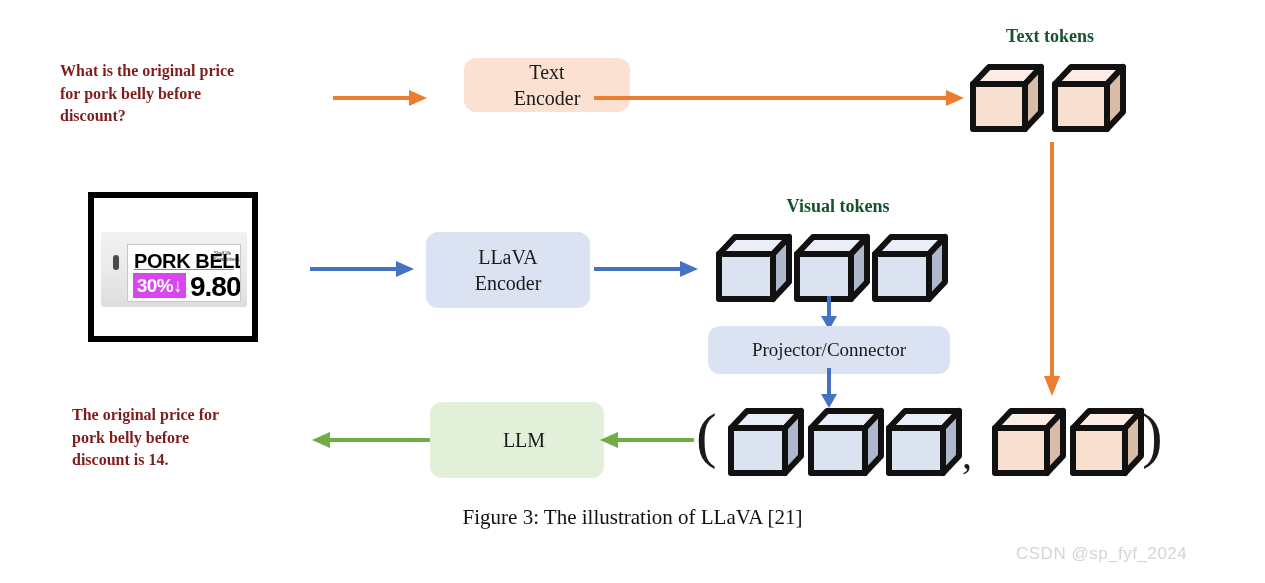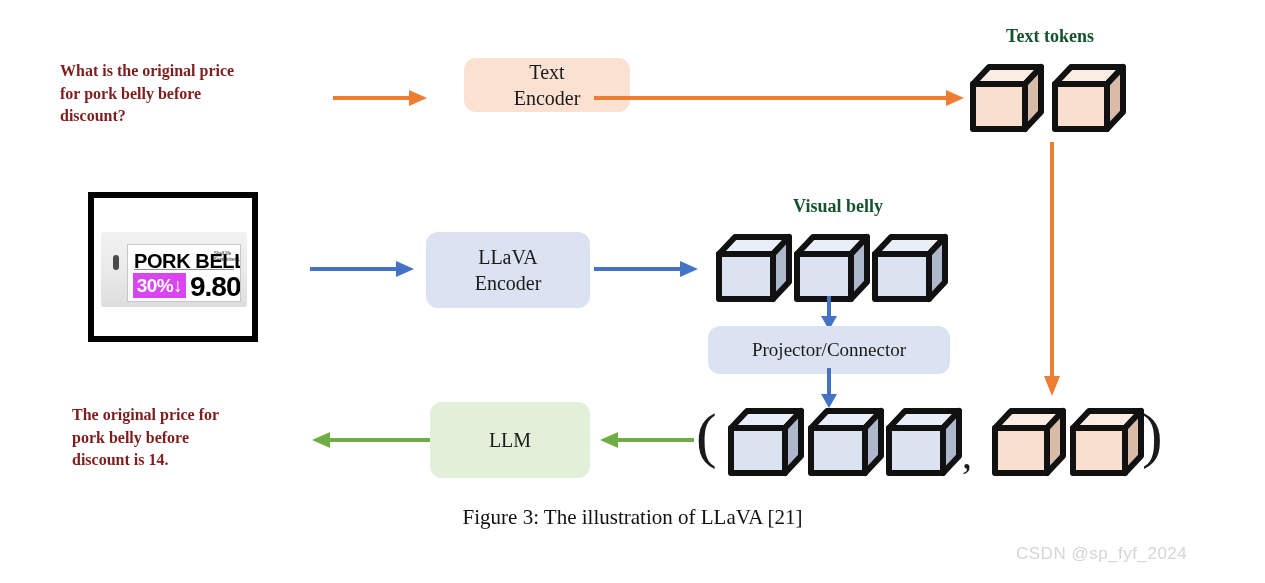--- a/index.html
+++ b/index.html
@@ -259,21 +259,21 @@
   </div>
 
   <div class="abs module vision-enc" style="left:426px; top:232px; width:164px; height:76px;">LLaVA
 Encoder</div>
 
   <div class="arrow-h" style="left:594px; top:259px; width:110px; height:20px;">
     <div class="shaft" style="left:0; width:90px; background:#4472C4;"></div>
     <div class="head" style="left:86px; border-left:18px solid #4472C4;"></div>
   </div>
 
-  <div class="abs token-label" style="left:718px; top:196px; width:240px;">Visual belly</div>
+  <div class="abs token-label" style="left:718px; top:196px; width:240px;">Visual tokens</div>
 
   <div class="cube" style="left:714px; top:232px;">
     <svg width="80" height="72" viewBox="0 0 80 72">
       <polygon points="5,22 21,5 75,5 59,22" fill="#E9EEF8" stroke="#111111" stroke-width="6" stroke-linejoin="round"></polygon>
       <polygon points="59,22 75,5 75,50 59,67" fill="#AEB8CC" stroke="#111111" stroke-width="6" stroke-linejoin="round"></polygon>
       <rect x="5" y="22" width="54" height="45" fill="#DCE3F0" stroke="#111111" stroke-width="6" stroke-linejoin="round"></rect>
     </svg>
   </div>
   <div class="cube" style="left:792px; top:232px;">
     <svg width="80" height="72" viewBox="0 0 80 72">
@@ -304,21 +304,21 @@
 
   <div class="abs prompt-text" style="left:72px; top:404px; width:270px;">The original price for
 pork belly before
 discount is 14.</div>
 
   <div class="arrow-h" style="left:312px; top:430px; width:120px; height:20px;">
     <div class="shaft" style="left:18px; width:100px; background:#70AD47;"></div>
     <div class="head" style="left:0; border-right:18px solid #70AD47;"></div>
   </div>
 
-  <div class="abs module llm" style="left:430px; top:402px; width:160px; height:76px;">LLM</div>
+  <div class="abs module llm" style="left:430px; top:402px; width:160px; height:76px;padding-left:14px;">LLM</div>
 
   <div class="arrow-h" style="left:600px; top:430px; width:96px; height:20px;">
     <div class="shaft" style="left:18px; width:76px; background:#70AD47;"></div>
     <div class="head" style="left:0; border-right:18px solid #70AD47;"></div>
   </div>
 
   <div class="abs paren" style="left:696px; top:404px;">(</div>
 
   <div class="cube" style="left:726px; top:406px;">
     <svg width="80" height="72" viewBox="0 0 80 72">

